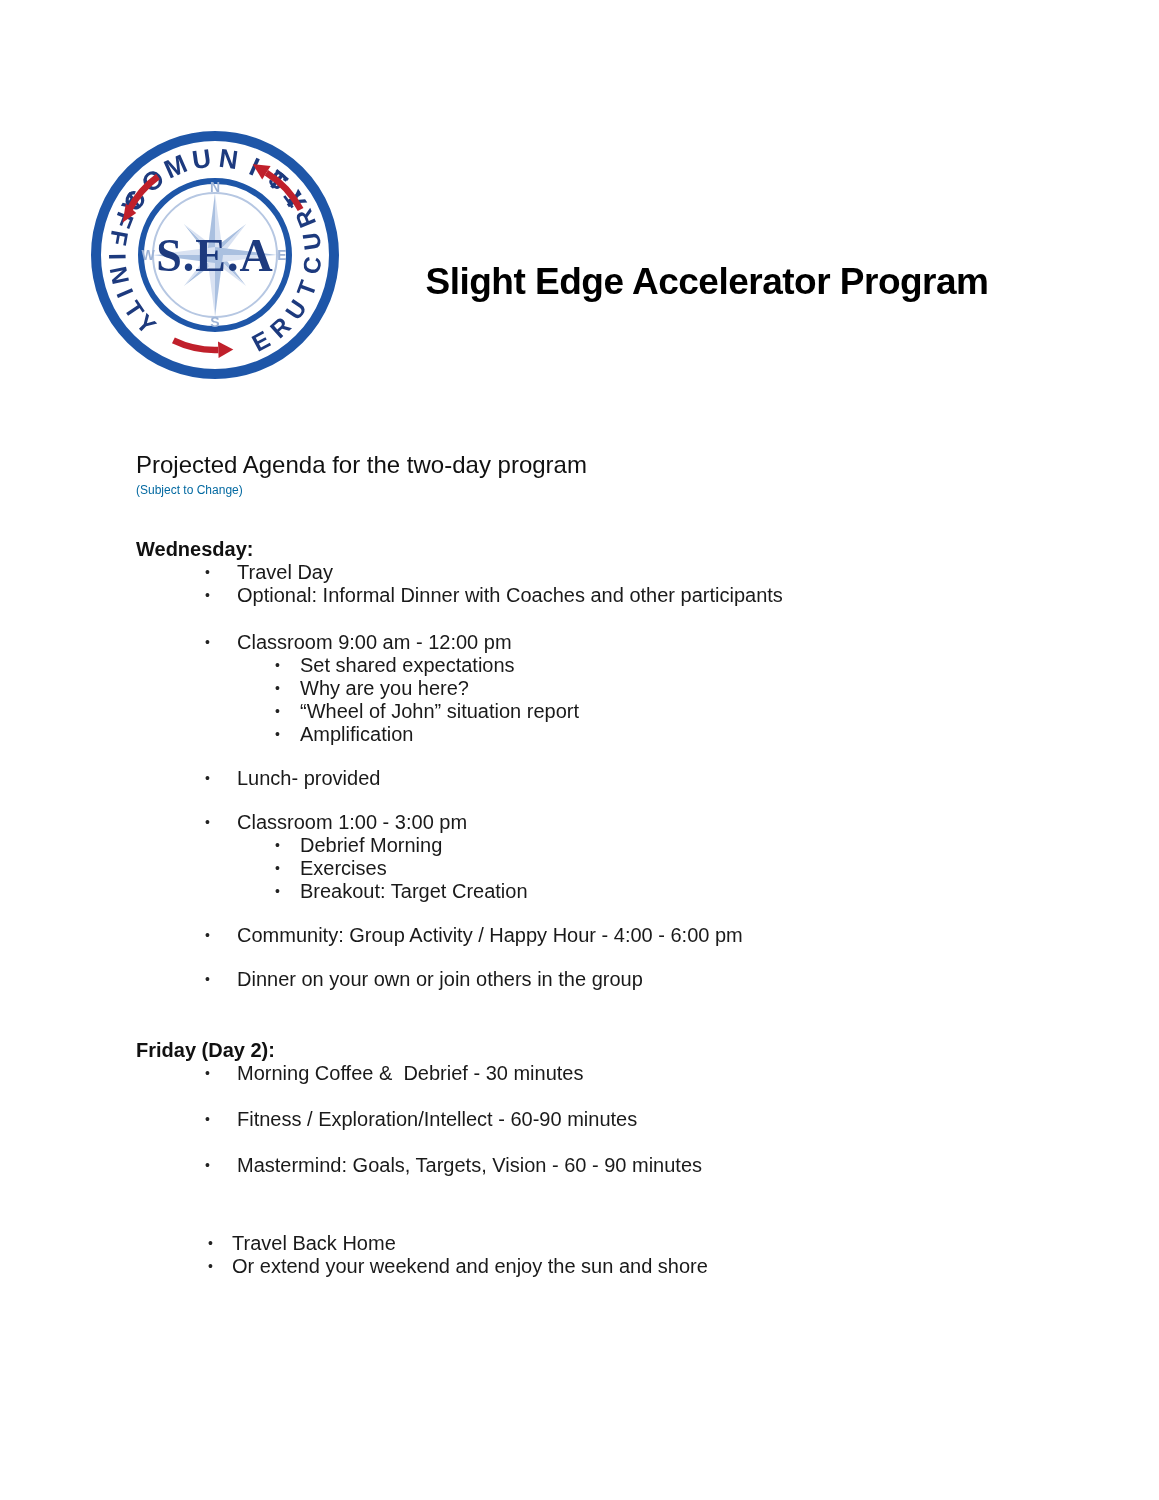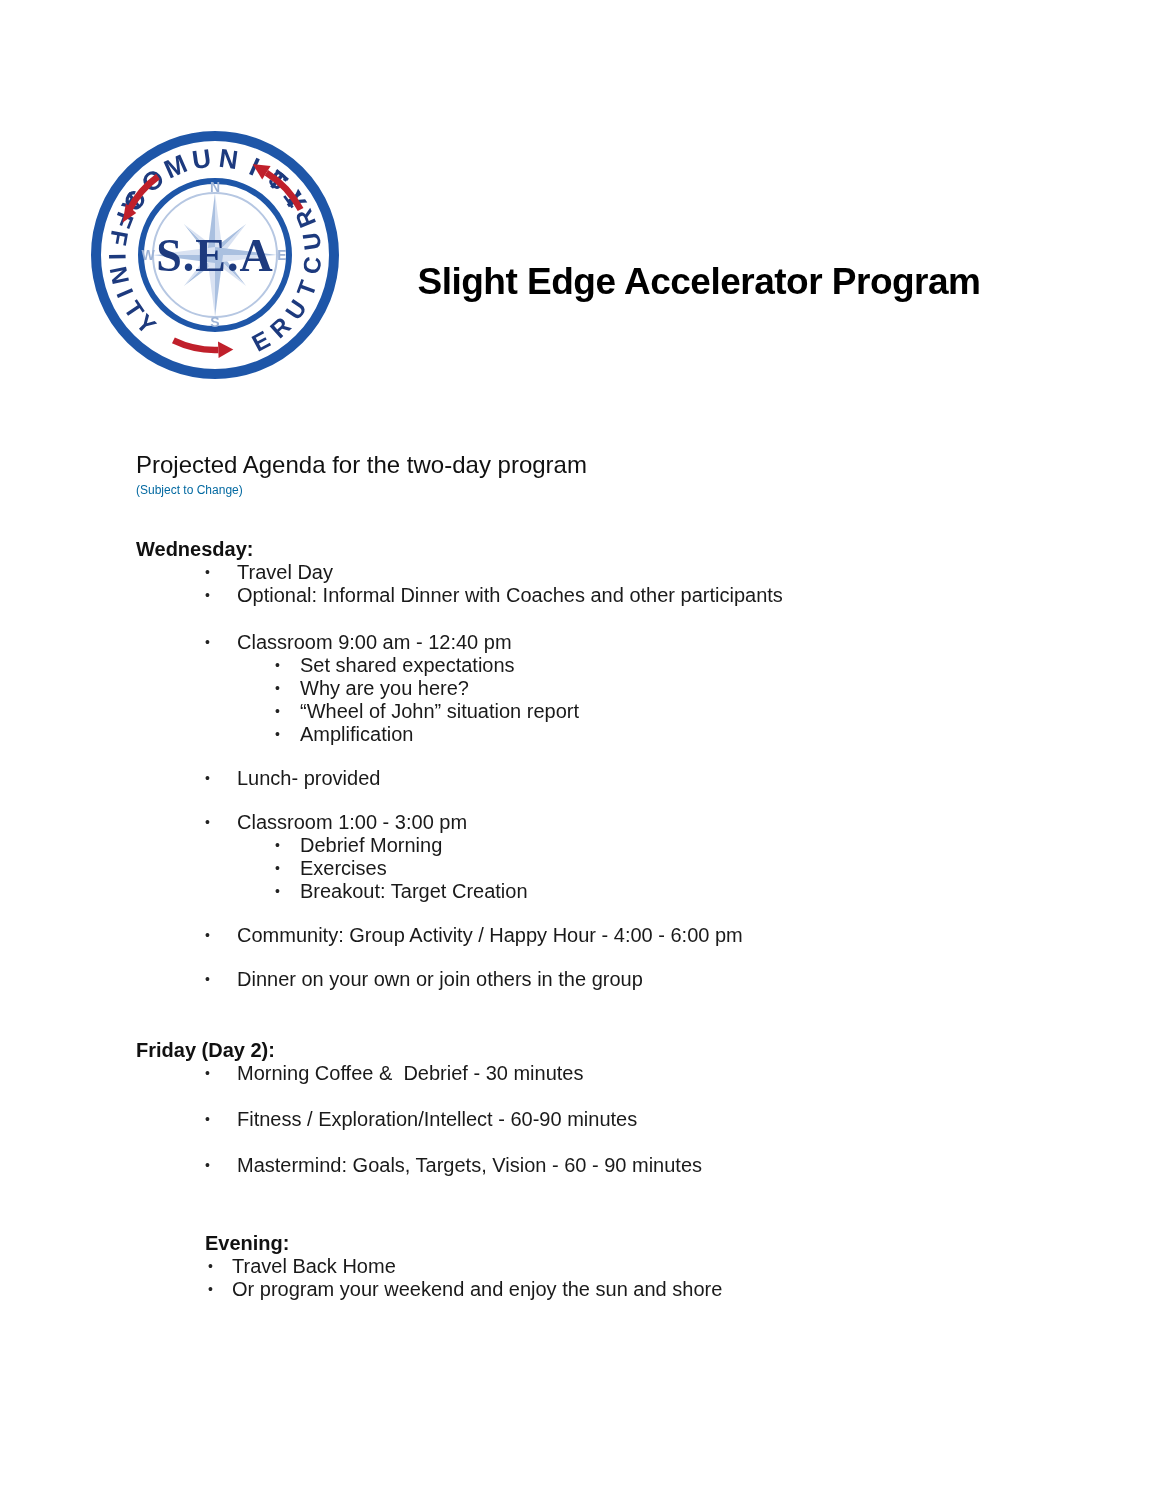--- a/index.html
+++ b/index.html
@@ -4,21 +4,21 @@
 <style>
   html,body { margin:0; padding:0; background:#ffffff; }
   .page {
     position:relative; width:1159px; height:1500px; background:#ffffff;
     font-family:"Liberation Sans", sans-serif; color:#1a1a1a; overflow:hidden;
   }
 
   
   .logo-wrap { position:absolute; left:90px; top:130px; width:250px; height:250px; }
   .doc-title {
-    position:absolute; left:349px; top:236px; width:700px;
+    position:absolute; left:357px; top:236px; width:700px;
     text-align:center; font-size:37px; font-weight:bold; color:#000;
     letter-spacing:-0.5px; line-height:42px; white-space:nowrap;
   }
 
   
   .ring-outer { fill:#ffffff; stroke:var(--ring-blue,#1e56a8); stroke-width:10; }
   .ring-inner { fill:#ffffff; stroke:var(--ring-blue,#1e56a8); stroke-width:6; }
   .ring-word  { fill:var(--word-navy,#1d3a7e); font-family:"Liberation Sans",sans-serif;
                 font-weight:bold; text-anchor:middle; }
   .ring-word.top  { font-size:26px; }
@@ -221,21 +221,21 @@
     </span>
   </div>
 </div>
   </section>
 
   <section class="agenda-section sec-1">
     <div class="items">
   <div class="item">
     <span class="bullet">•</span>
     <span class="item-body">
-      <span class="item-text">Classroom 9:00 am - 12:40 pm</span>
+      <span class="item-text">Classroom 9:00 am - 12:00 pm</span>
     <div class="subitems">
   <div class="item sub">
     <span class="bullet">•</span>
     <span class="item-body">
       <span class="item-text">Set shared expectations</span>
     </span>
   </div>
 
   <div class="item sub">
     <span class="bullet">•</span>
@@ -331,33 +331,32 @@
   <div class="item">
     <span class="bullet">•</span>
     <span class="item-body">
       <span class="item-text">Mastermind: Goals, Targets, Vision - 60 - 90 minutes</span>
     </span>
   </div>
 </div>
   </section>
 
   <section class="agenda-section sec-3">
-    <h3 class="sec-title">Evening:</h3>
     <div class="items">
   <div class="item">
     <span class="bullet">•</span>
     <span class="item-body">
       <span class="item-text">Travel Back Home</span>
     </span>
   </div>
 
   <div class="item">
     <span class="bullet">•</span>
     <span class="item-body">
-      <span class="item-text">Or program your weekend and enjoy the sun and shore</span>
+      <span class="item-text">Or extend your weekend and enjoy the sun and shore</span>
     </span>
   </div>
 </div>
   </section>
 </div>
   </div>
 
 </div>
 
 </body></html>

